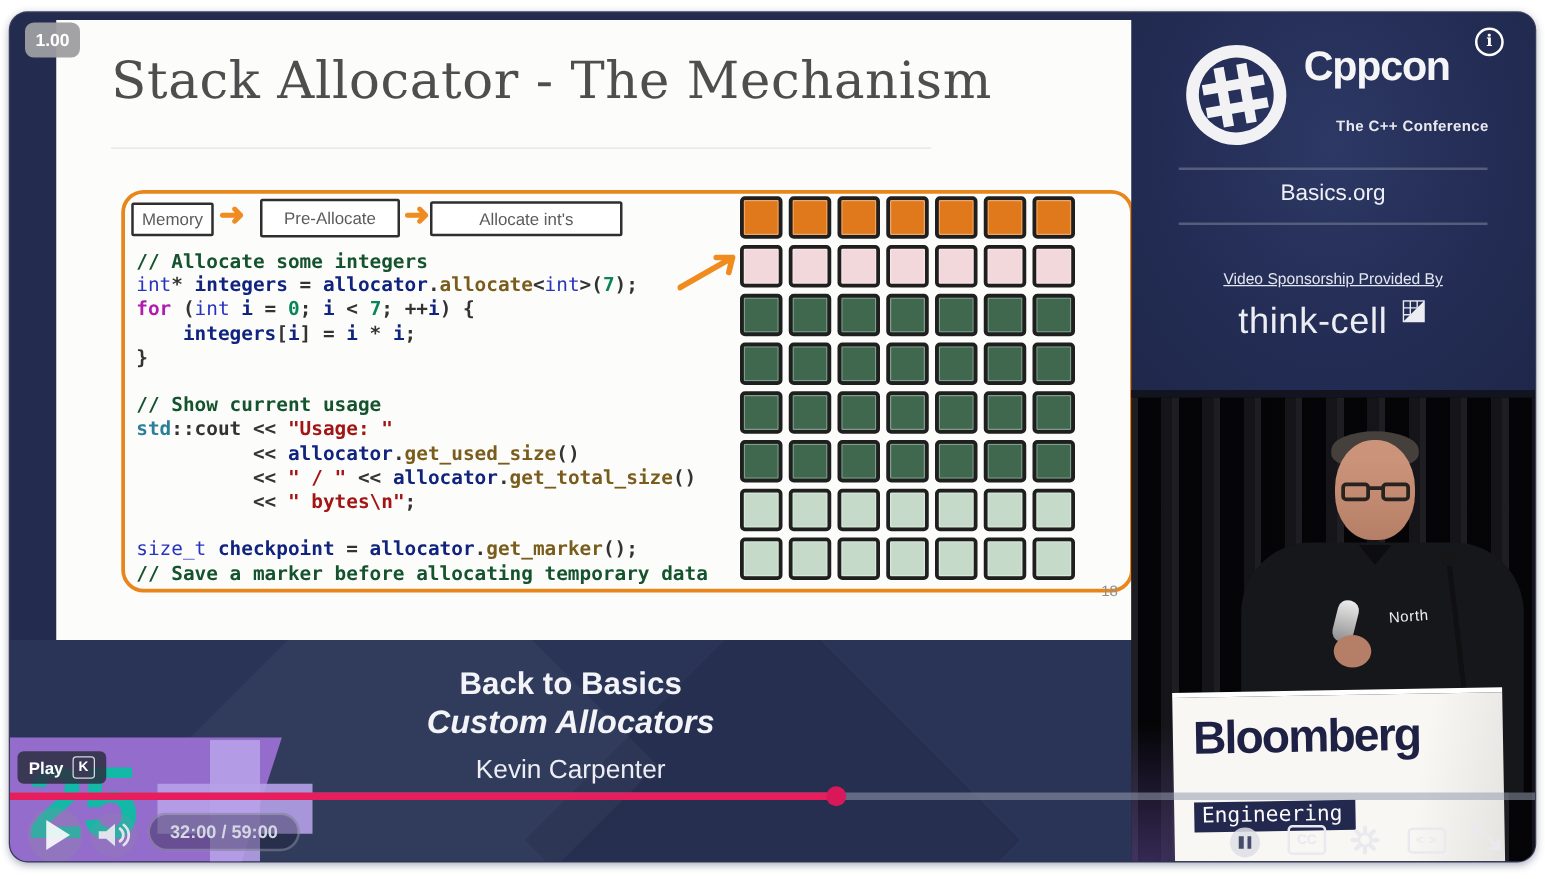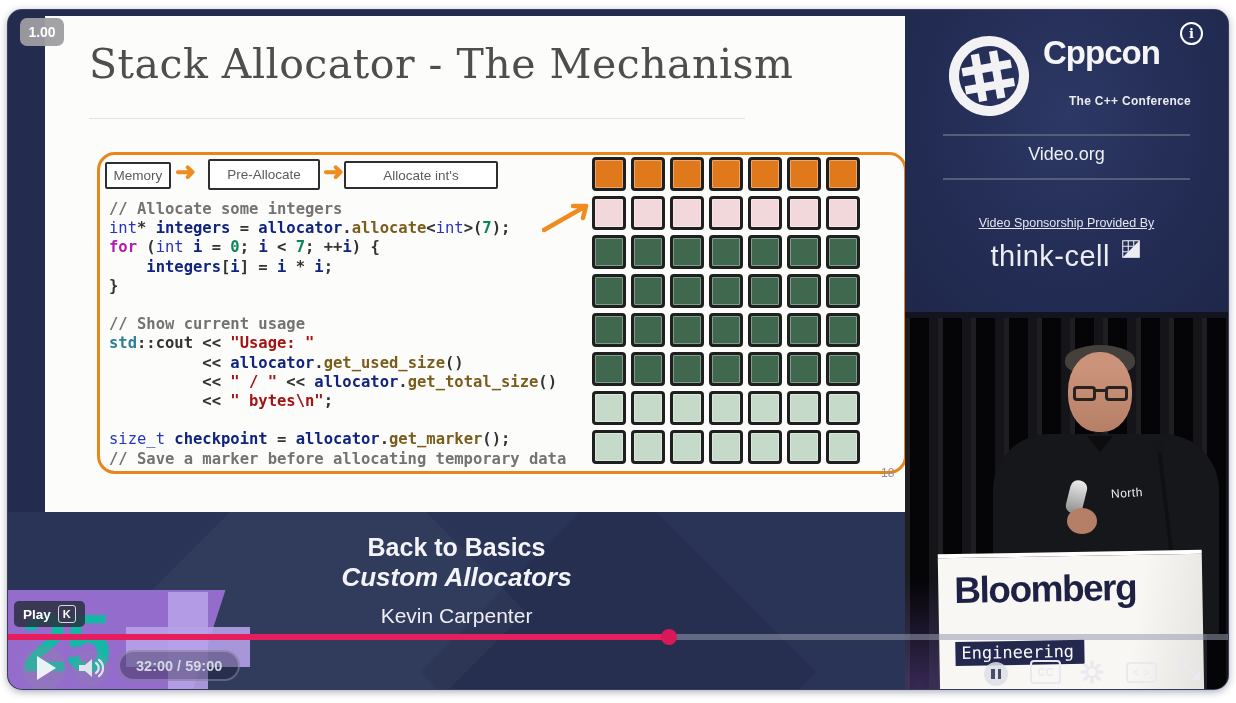--- a/index.html
+++ b/index.html
@@ -20,21 +20,21 @@
   .flow-box { position:absolute; background:#fff; border:2px solid #2e2e2e; border-radius:2px;
     display:flex; align-items:center; justify-content:center; font-size:13.5px; color:#5b5b5b; }
   .fb1 { left:60px; top:146px; width:66px; height:27px; }
   .fb2 { left:163px; top:143px; width:112px; height:31px; }
   .fb3 { left:299px; top:145px; width:154px; height:28px; }
   .flow-arrow { position:absolute; font-size:25px; color:#ef8b1f; font-weight:700; }
   .fa1 { left:130px; top:141px; } .fa2 { left:278px; top:141px; }
   #code-block { position:absolute; left:64px; top:184px;
     font-family:"DejaVu Sans Mono", monospace; font-size:15.5px; line-height:19.2px; }
   .code-line { white-space:pre; }
-  .tok-c { color:#737373; font-weight:700; } .tok-kb { color:#2533c0; font-weight:400; }
+  .tok-c { color:#14532d; font-weight:700; } .tok-kb { color:#2533c0; font-weight:400; }
   .tok-kp { color:#b01cb0; font-weight:700; } .tok-n { color:#098658; font-weight:700; }
   .tok-s { color:#a31515; font-weight:700; } .tok-t { color:#2b7f99; font-weight:700; }
   .tok-v { color:#10237f; font-weight:700; } .tok-m { color:#7a5d1d; font-weight:700; }
   .tok-p { color:#333; font-weight:700; }
   #mem-grid { position:absolute; left:547px; top:141px; display:grid;
     grid-template-columns:repeat(7,34px); grid-auto-rows:34px; gap:5px; }
   .mem-cell { border:3px solid #1f1f1f; border-radius:4px; box-shadow:inset 0 0 0 1px rgba(255,255,255,.35); }
   .alloc-arrow { position:absolute; left:497px; top:182px; }
   .page-num { position:absolute; left:836px; top:450px; font-size:12px; color:#8f8f8f; }
 
@@ -256,21 +256,21 @@
       <g stroke="#f2f2f4" stroke-width="9">
         <line x1="39" y1="24" x2="39" y2="76"></line>
           <line x1="59" y1="24" x2="59" y2="76"></line>
         <line x1="22" y1="41" x2="76" y2="41"></line>
           <line x1="22" y1="61" x2="76" y2="61"></line>
       </g>
     </svg>
     <div class="brand-name">Cppcon</div>
     <div class="brand-tagline">The C++ Conference</div>
     <div class="bdiv bd1"></div>
-    <div class="brand-site">Video.org</div>
+    <div class="brand-site">Basics.org</div>
     <div class="bdiv bd2"></div>
     <div class="sponsor-label">Video Sponsorship Provided By</div>
     <div class="sponsor-row">
       <span class="sponsor-name">think-cell</span>
       <svg class="sponsor-icon" width="22" height="22" viewBox="0 0 24 24">
         <path d="M3 21 L21 21 L21 3 Z" fill="#ecedf2"></path>
         <g stroke="#ecedf2" stroke-width="1.2" fill="none">
           <rect x="3" y="3" width="18" height="18"></rect>
           <line x1="3" y1="9" x2="15" y2="9"></line>
             <line x1="3" y1="15" x2="9" y2="15"></line>

